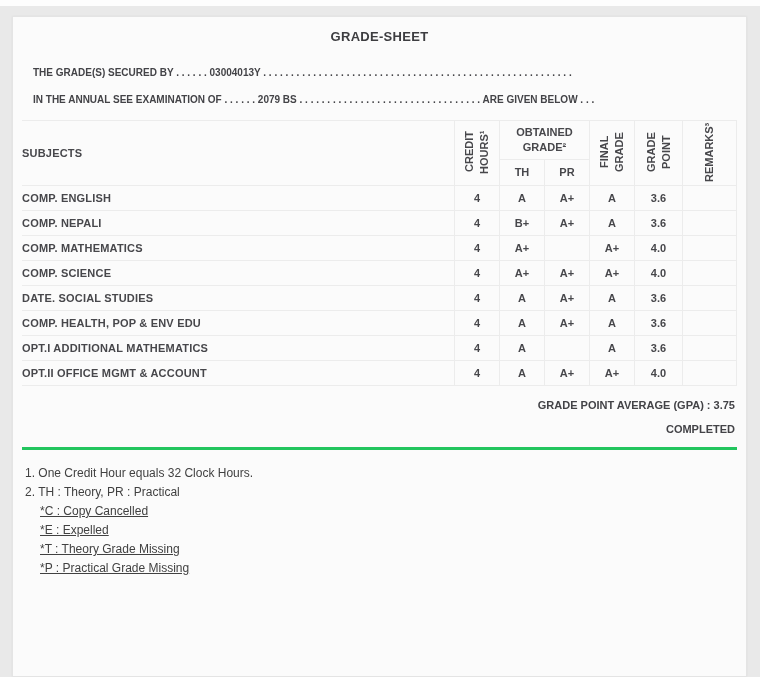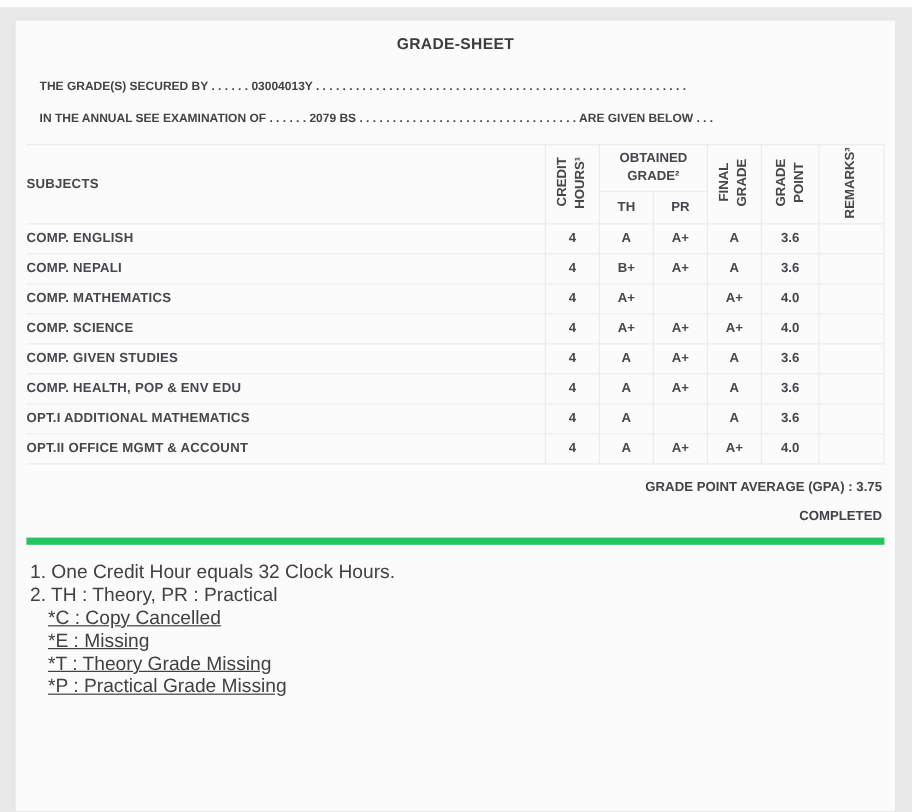--- a/index.html
+++ b/index.html
@@ -65,22 +65,22 @@
     letter-spacing:0;
     white-space:normal;
     text-align:center;
   }
   td.center{text-align:center;}
   .summary{
     text-align:right;
     font-size:11px;font-weight:700;color:#434347;
     padding:13px 2px 12px;
   }
-  .summary.completed{padding-top:0;border-bottom:6px solid #22c55e;}
-  .notes{margin:14px 0 0 3px;font-size:16px;color:#414141;}
+  .summary.completed{padding-top:0;border-bottom:3px solid #22c55e;}
+  .notes{margin:14px 0 0 3px;font-size:12px;color:#414141;}
   .note{line-height:19px;}
   .note.sub{padding-left:15px;text-decoration:underline;}
 </style>
 </head>
 <body>
 
 <div class="top-strip"></div>
 
 <div class="card">
 
@@ -174,21 +174,21 @@
       <tr>
         <td class="c-subject">COMP. SCIENCE</td>
         <td class="center">4</td>
         <td class="center">A+</td>
         <td class="center">A+</td>
         <td class="center">A+</td>
         <td class="center">4.0</td>
         <td class="center"></td>
       </tr>
       <tr>
-        <td class="c-subject">COMP. GIVEN STUDIES</td>
+        <td class="c-subject">DATE. SOCIAL STUDIES</td>
         <td class="center">4</td>
         <td class="center">A</td>
         <td class="center">A+</td>
         <td class="center">A</td>
         <td class="center">3.6</td>
         <td class="center"></td>
       </tr>
       <tr>
         <td class="c-subject">COMP. HEALTH, POP &amp; ENV EDU</td>
         <td class="center">4</td>
@@ -224,18 +224,18 @@
     <span>3.75</span>
   </div>
   <div class="summary completed">
     <span>COMPLETED</span>
   </div>
 
   <div class="notes">
     <div class="note">1. One Credit Hour equals 32 Clock Hours.</div>
     <div class="note">2. TH : Theory, PR : Practical</div>
     <div class="note sub">*C : Copy Cancelled</div>
-    <div class="note sub">*E : Missing</div>
+    <div class="note sub">*E : Expelled</div>
     <div class="note sub">*T : Theory Grade Missing</div>
     <div class="note sub">*P : Practical Grade Missing</div>
   </div>
 
 </div>
 
 </body></html>

